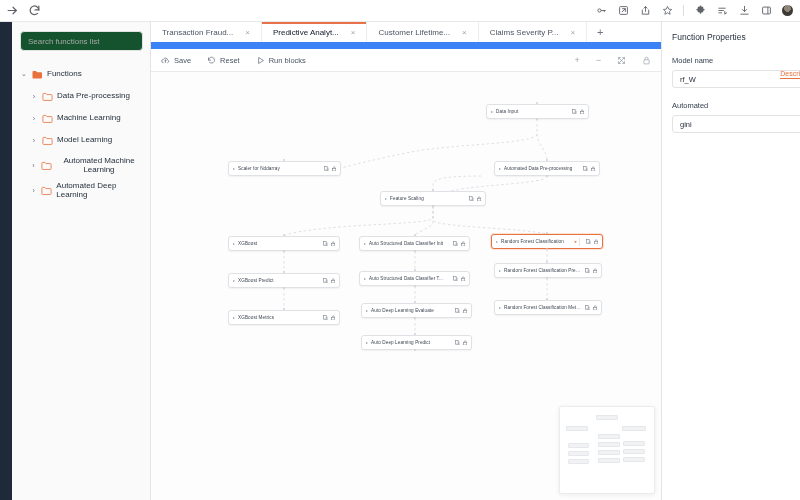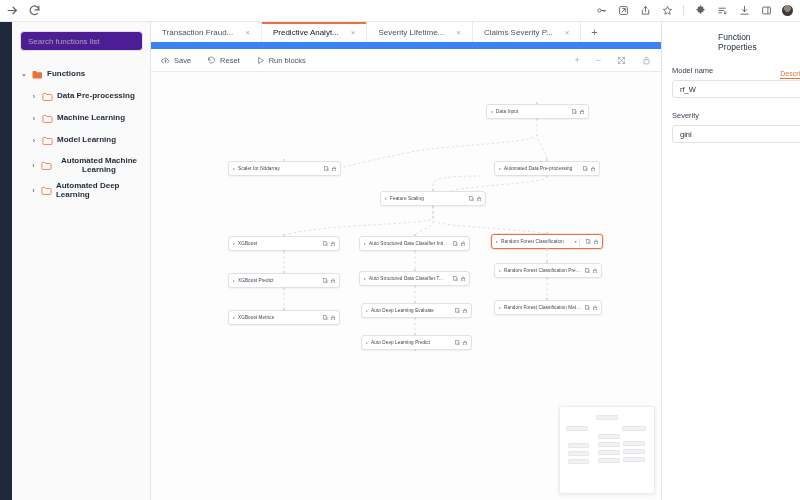--- a/index.html
+++ b/index.html
@@ -42,29 +42,29 @@
     background: #1e2a3a;
   }
 
   
   .sidebar {
     position: absolute; left: 12px; top: 22px; width: 139px; height: 478px;
     background: #fafafa; border-right: 1px solid #e4e4e4;
     padding: 9px 8px 0 8px;
   }
   .search-box {
-    width: 123px; height: 20px; background: #4c1d95;
+    width: 123px; height: 20px; background: #14532d;
     border: 1px solid #e2e2e2; border-radius: 4px;
     display: flex; align-items: center; padding: 0 7px;
     font-size: 8px; color: #a8a8a8;
   }
   .tree { margin-top: 12px; }
   .tree-row {
     display: flex; align-items: center; gap: 4px;
-    height: 22px; font-size: 8px; color: #1f2a37; cursor: default; font-weight: bold;
+    height: 22px; font-size: 8px; color: #1f2a37; cursor: default;
   }
   .tree-row.child { padding-left: 10px; align-items: center; }
   .tree-row.tall { height: 28px; }
   .caret { width: 8px; font-size: 7px; color: #6b7280; display: flex; align-items: center; justify-content: center; }
   .folder { width: 11px; height: 9px; flex: 0 0 11px; position: relative; }
   .folder svg { width: 11px; height: 9px; display: block; }
   .tree-label { line-height: 1.15; }
   .tree-label.wrap { max-width: 86px; text-align: center; }
 
   
@@ -140,21 +140,21 @@
     box-shadow: 0 1px 4px rgba(16,24,40,.08);
     overflow: hidden;
   }
   .mm-node { position: absolute; background: #f1f2f4; border: .5px solid #e6e7ea; border-radius: 1px; }
 
   
   .props {
     position: absolute; left: 661px; top: 22px; width: 139px; height: 478px;
     background: #ffffff; border-left: 1px solid #e4e4e4; padding: 10px 10px 0 10px;
   }
-  .props-title { font-size: 8.5px; color: #1f2a37; margin-bottom: 14px; margin-left: 46px; }
+  .props-title { font-size: 8.5px; color: #1f2a37; margin-bottom: 14px; }
   .props-link {
     position: absolute; right: -6px; top: 48px;
     font-size: 7px; color: #e8713c; border-bottom: 1px solid #e8713c;
     padding-bottom: 1px; white-space: nowrap;
   }
   .field-label { font-size: 7.5px; color: #374151; margin-bottom: 5px; }
   .field-input {
     width: 134px; height: 18px; border: 1px solid #e3e3e3; border-radius: 3px;
     background: #fff; display: flex; align-items: center; padding: 0 7px;
     font-size: 7.5px; color: #1f2937; margin-bottom: 13px;
@@ -310,21 +310,21 @@
   <div class="tabbar">
     <div class="tab">
       <span>Transaction Fraud...</span>
       <span class="tab-close">×</span>
     </div>
     <div class="tab active">
       <span>Predictive Analyt...</span>
       <span class="tab-close">×</span>
     </div>
     <div class="tab">
-      <span>Severity Lifetime...</span>
+      <span>Customer Lifetime...</span>
       <span class="tab-close">×</span>
     </div>
     <div class="tab">
       <span>Claims Severity P...</span>
       <span class="tab-close">×</span>
     </div>
     <div class="tab-add">+</div>
   </div>
 
   <div class="canvas-toolbar">
@@ -654,19 +654,19 @@
 
   <div class="props">
     <div class="props-title">Function Properties</div>
     <div class="props-link">Descript</div>
 
     <div class="field-label">Model name</div>
     <div class="field-input">
       <span>rf_W</span>
     </div>
 
-    <div class="field-label">Severity</div>
+    <div class="field-label">Automated</div>
     <div class="field-input">
       <span>gini</span>
     </div>
   </div>
 
 </div>
 
 </body></html>

